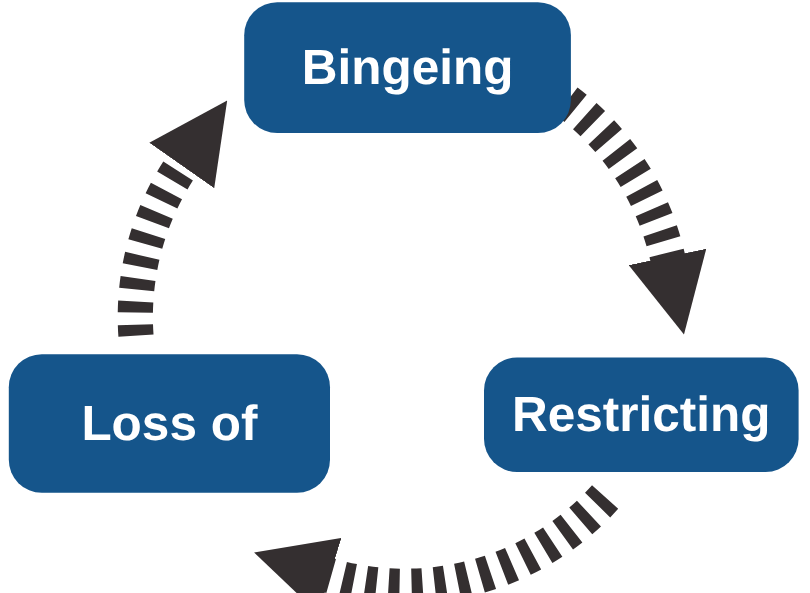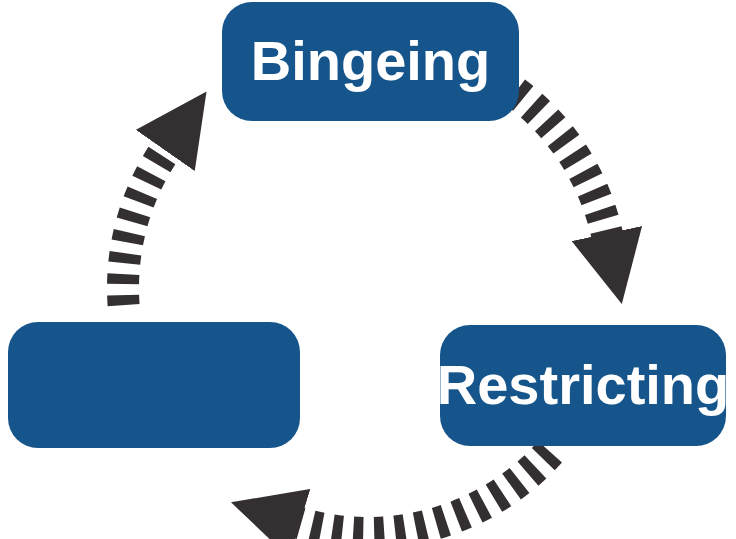--- a/index.html
+++ b/index.html
@@ -34,31 +34,31 @@
   .node {
     position: absolute;
     display: flex;
     flex-direction: column;
     align-items: center;
     justify-content: center;
     background: var(--node-fill, #15558B);
     color: var(--node-text, #FFFFFF);
     border-radius: 30px;
     font-weight: 700;
-    font-size: 56px;
+    font-size: 45px;
     line-height: 1.16;
     text-align: center;
     z-index: 1;
   }
   .node-line {
     display: block;
     white-space: nowrap;
   }
   .node-bingeing    { left: 222px; top: 2px;   width: 297px; height: 119px; }
-  .node-restricting { left: 440px; top: 325px; width: 286px; height: 121px; }
+  .node-restricting { left: 440px; top: 325px; width: 286px; height: 104px; }
   .node-loss        { left: 8px;   top: 322px; width: 292px; height: 126px; }
 </style>
 </head>
 <body>
 
 <div class="canvas">
 
   <svg class="arrows-svg" viewBox="0 0 736 539" width="736" height="539" aria-hidden="true">
     <defs>
       <marker id="ah" viewBox="0 0 10 10" refX="0.5" refY="5" markerWidth="72" markerHeight="72" orient="auto" markerUnits="userSpaceOnUse">
@@ -72,15 +72,16 @@
 
   <div class="node node-bingeing">
     <span class="node-line">Bingeing</span>
   </div>
 
   <div class="node node-restricting">
     <span class="node-line">Restricting</span>
   </div>
 
   <div class="node node-loss">
+    <span class="node-line">Loss of</span>
   </div>
 
 </div>
 
 </body></html>

